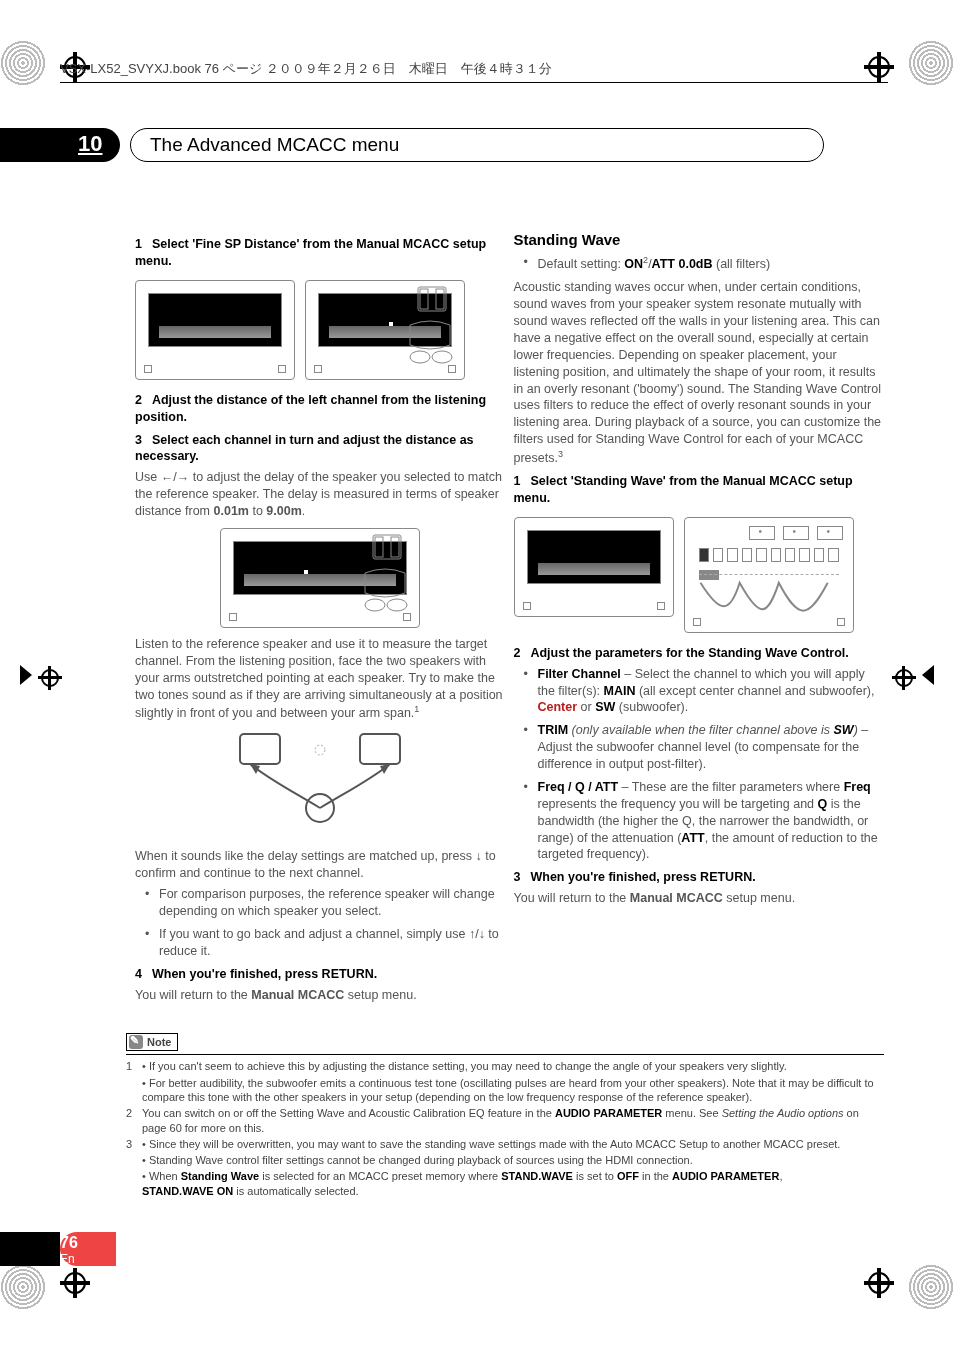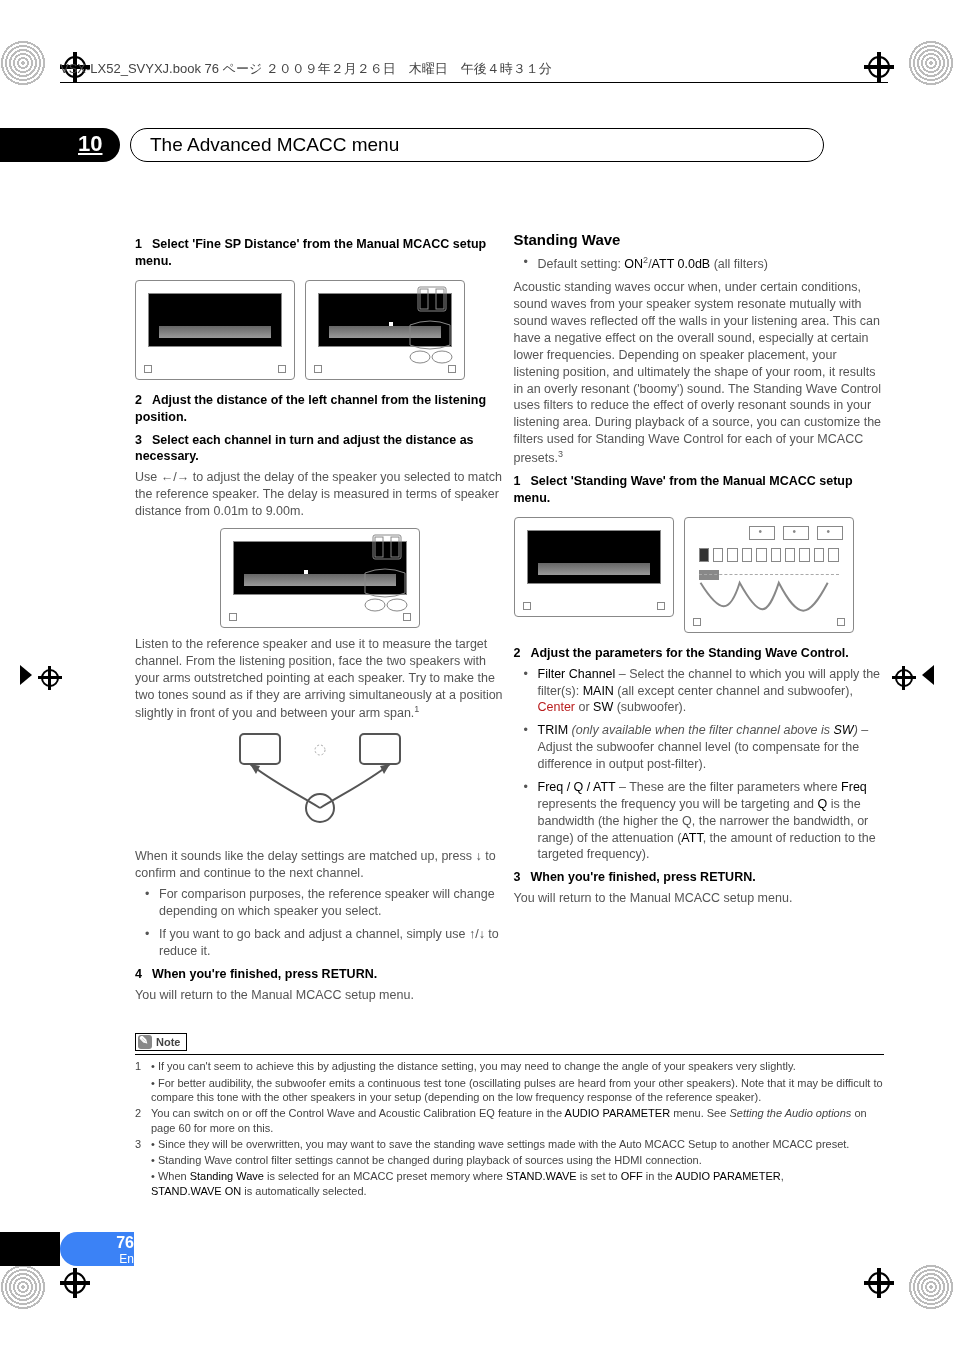--- a/index.html
+++ b/index.html
@@ -40,21 +40,21 @@
   .chapter-title { position: absolute; left: 150px; top: 6px; font-weight: normal; font-size: 19px; }
   .chapter-outline { position: absolute; left: 130px; right: 70px; top: 0; height: 34px; border: 1px solid #000; border-radius: 17px; }
 
   .cols { position: absolute; top: 230px; left: 135px; right: 70px; display: flex; gap: 8px; }
   .col { flex: 1 1 0; font-size: 12.5px; line-height: 1.35; }
   .col p { margin-bottom: 4px; }
   .step-line { margin-top: 6px; }
   .step-num { font-weight: bold; margin-right: 10px; }
   .step-title { font-weight: bold; }
   .light { color: #555; }
-  .bold { font-weight: normal; }
+  .bold { font-weight: bold; }
   .italic { font-style: italic; }
   ul.bul { list-style: none; padding-left: 14px; margin: 4px 0 6px 0; }
   ul.bul > li { position: relative; margin-bottom: 6px; padding-left: 10px; color:#555;}
   ul.bul > li::before { content: "•"; position: absolute; left: -4px; color: #555; }
   .h3 { font-weight: bold; font-size: 15px; margin-bottom: 4px; }
   .sup { font-size: 9px; vertical-align: super; }
 
   .diagram-row { display: flex; gap: 10px; margin: 10px 0 12px 0; }
   .tvbox { width: 160px; height: 100px; border: 1px solid #888; border-radius: 4px; position: relative; background:#fff;}
   .tvscreen { position: absolute; left: 12px; right: 12px; top: 12px; height: 54px; background: #000; border: 1px solid #888;}
@@ -73,31 +73,31 @@
   .eqtop { position:absolute; top:8px; left:10px; right:10px; height:18px; display:flex; gap:8px; justify-content:flex-end;}
   .eqtop .seg { width:26px;height:14px;border:1px solid #888; position:relative;}
   .eqtop .seg::after{content:"•";position:absolute;top:-2px;left:9px;color:#888;font-size:10px;}
   .eqsliders { position:absolute; top:30px; left:14px; right:14px; height:20px; display:flex; gap:4px;}
   .eqsliders .s { flex:1; height:14px; border:1px solid #888; background:#fff;}
   .eqsliders .s.filled { background:#333;}
   .eqgraph{ position:absolute; left:14px; right:14px; top:56px; height:46px; border-top:1px dashed #aaa;}
   .eqgraph svg{width:100%;height:100%;}
   .eqside { position:absolute; left:14px; top:52px; width:20px; height:10px; background:#888;}
 
-  .note-sec { position:absolute; left:135px; right:70px; bottom:150px; font-size:11px; color:#444; line-height:1.3;}
+  .note-sec { position:absolute; left:126px; right:70px; bottom:150px; font-size:11px; color:#444; line-height:1.3;}
   .note-head { display:inline-flex; align-items:center; gap:4px; border:1px solid #000; padding:1px 6px 1px 2px; font-size:11px; font-weight:bold;}
   .note-head .ico { width:14px;height:14px;background:#888;border-radius:3px;display:inline-block;position:relative;}
   .note-head .ico::after{content:"✎";position:absolute;left:1px;top:-2px;color:#fff;font-size:11px;}
   .note-sec hr { border:none; border-top:1px solid #000; margin:2px 0 4px 0;}
   .note-sec .fn { display:flex; gap:6px; margin-bottom:2px;}
   .note-sec .fn .n { width:10px; flex:none;}
   .note-sec .fn .t { flex:1;}
   .note-sec .fb { padding-left:16px; margin-bottom:2px;}
 
-  .pagefoot { position:absolute; left:60px; bottom:84px; width:74px; height:34px; background:#3b82f6; border-radius:17px 0 0 17px; color:#fff; text-align:right;}
+  .pagefoot { position:absolute; left:60px; bottom:84px; width:56px; height:34px; background:#ef4444; border-radius:17px 0 0 17px; color:#fff; text-align:left;}
   .pagefoot .pn { font-weight:bold; font-size:16px; padding-top:2px;}
   .pagefoot .lang { font-size:12px;}
   .footpointer{position:absolute;left:0;bottom:84px;width:60px;height:34px;background:#000;}
 
   .arrow { font-family: Arial; }
 </style>
 </head>
 <body>
 
 <div class="page">
@@ -295,21 +295,21 @@
         <span>Note</span>
       </span>
     <hr>
     <div class="fn">
         <div class="n">1</div>
         <div class="t">• If you can't seem to achieve this by adjusting the distance setting, you may need to change the angle of your speakers very slightly.</div>
       </div>
     <div class="fb">• For better audibility, the subwoofer emits a continuous test tone (oscillating pulses are heard from your other speakers). Note that it may be difficult to compare this tone with the other speakers in your setup (depending on the low frequency response of the reference speaker).</div>
     <div class="fn">
         <div class="n">2</div>
-        <div class="t"><span>You can switch on or off the Control Wave and Acoustic Calibration EQ feature in the </span><span class="bold" style="color:#000;">AUDIO PARAMETER</span><span> menu. See </span><span class="italic">Setting the Audio options</span><span> on page 60 for more on this.</span></div>
+        <div class="t"><span>You can switch on or off the Setting Wave and Acoustic Calibration EQ feature in the </span><span class="bold" style="color:#000;">AUDIO PARAMETER</span><span> menu. See </span><span class="italic">Setting the Audio options</span><span> on page 60 for more on this.</span></div>
       </div>
     <div class="fn">
         <div class="n">3</div>
         <div class="t">• Since they will be overwritten, you may want to save the standing wave settings made with the Auto MCACC Setup to another MCACC preset.</div>
       </div>
     <div class="fb">• Standing Wave control filter settings cannot be changed during playback of sources using the HDMI connection.</div>
     <div class="fb"><span>• When </span><span class="bold" style="color:#000;">Standing Wave</span><span> is selected for an MCACC preset memory where </span><span class="bold" style="color:#000;">STAND.WAVE</span><span> is set to </span><span class="bold" style="color:#000;">OFF</span><span> in the </span><span class="bold" style="color:#000;">AUDIO PARAMETER</span><span>, </span><br><span class="bold" style="color:#000;">STAND.WAVE ON</span><span> is automatically selected.</span></div>
   </div>
 
   <div class="footpointer"></div>

